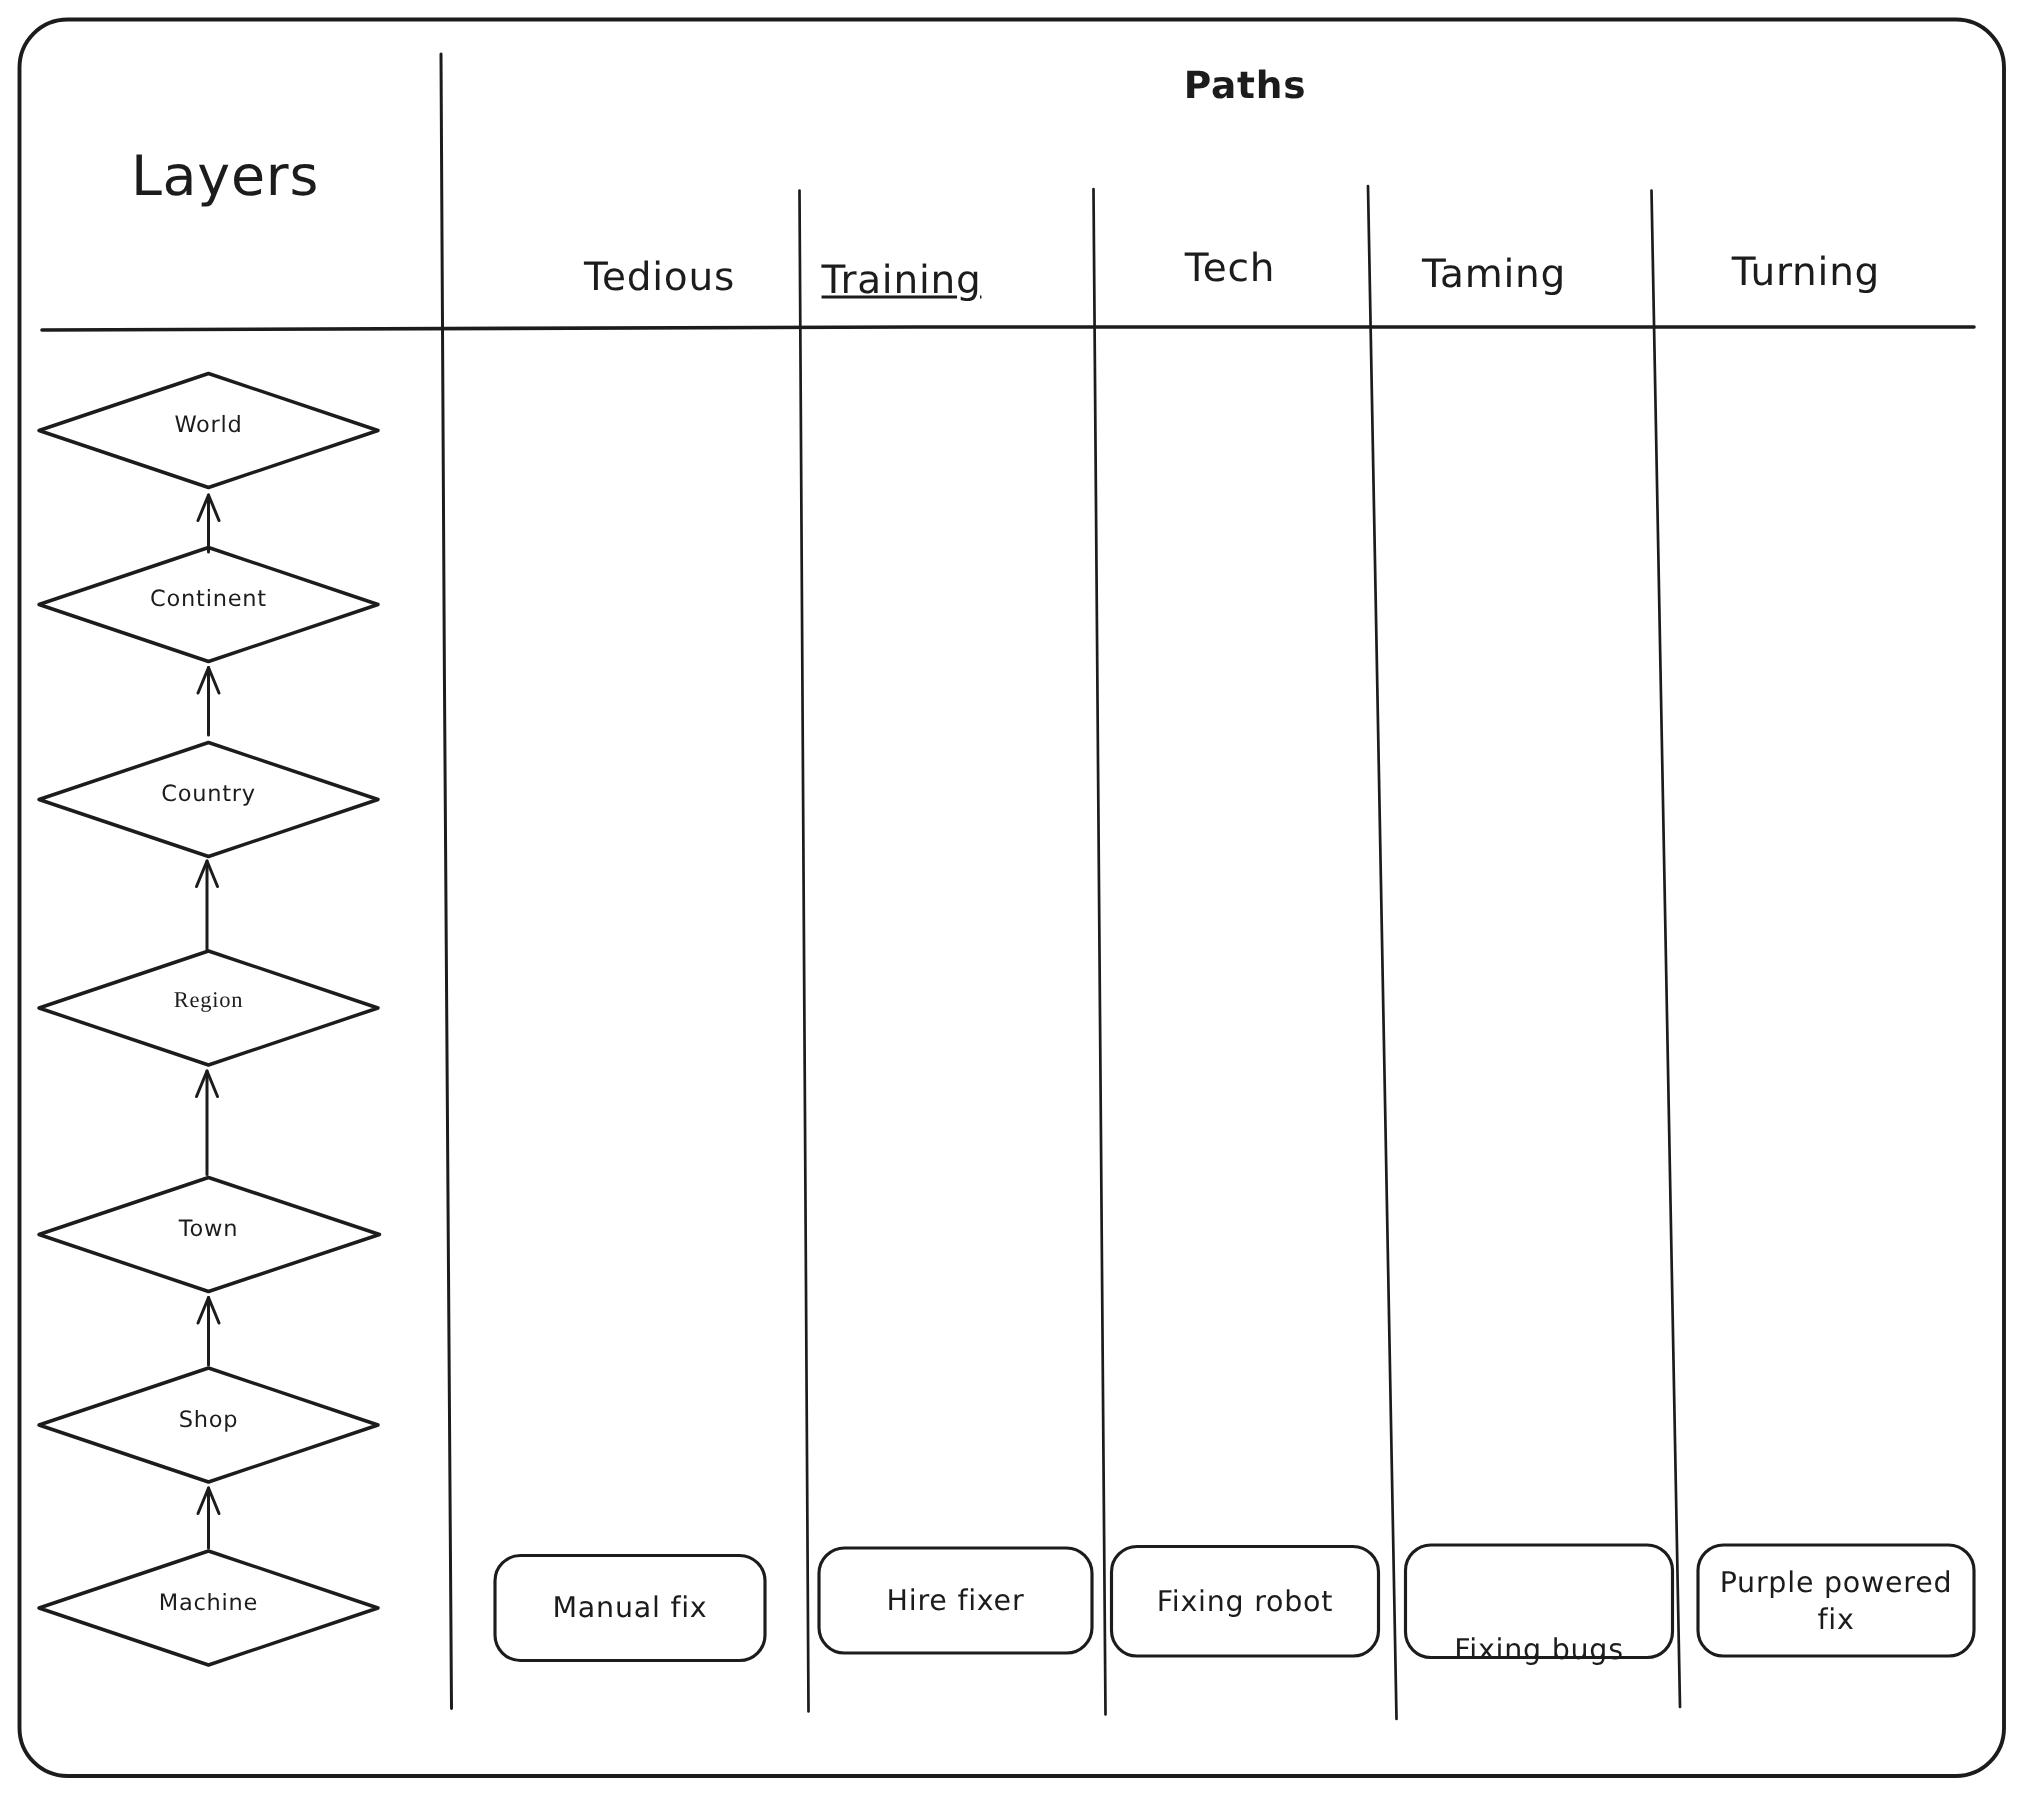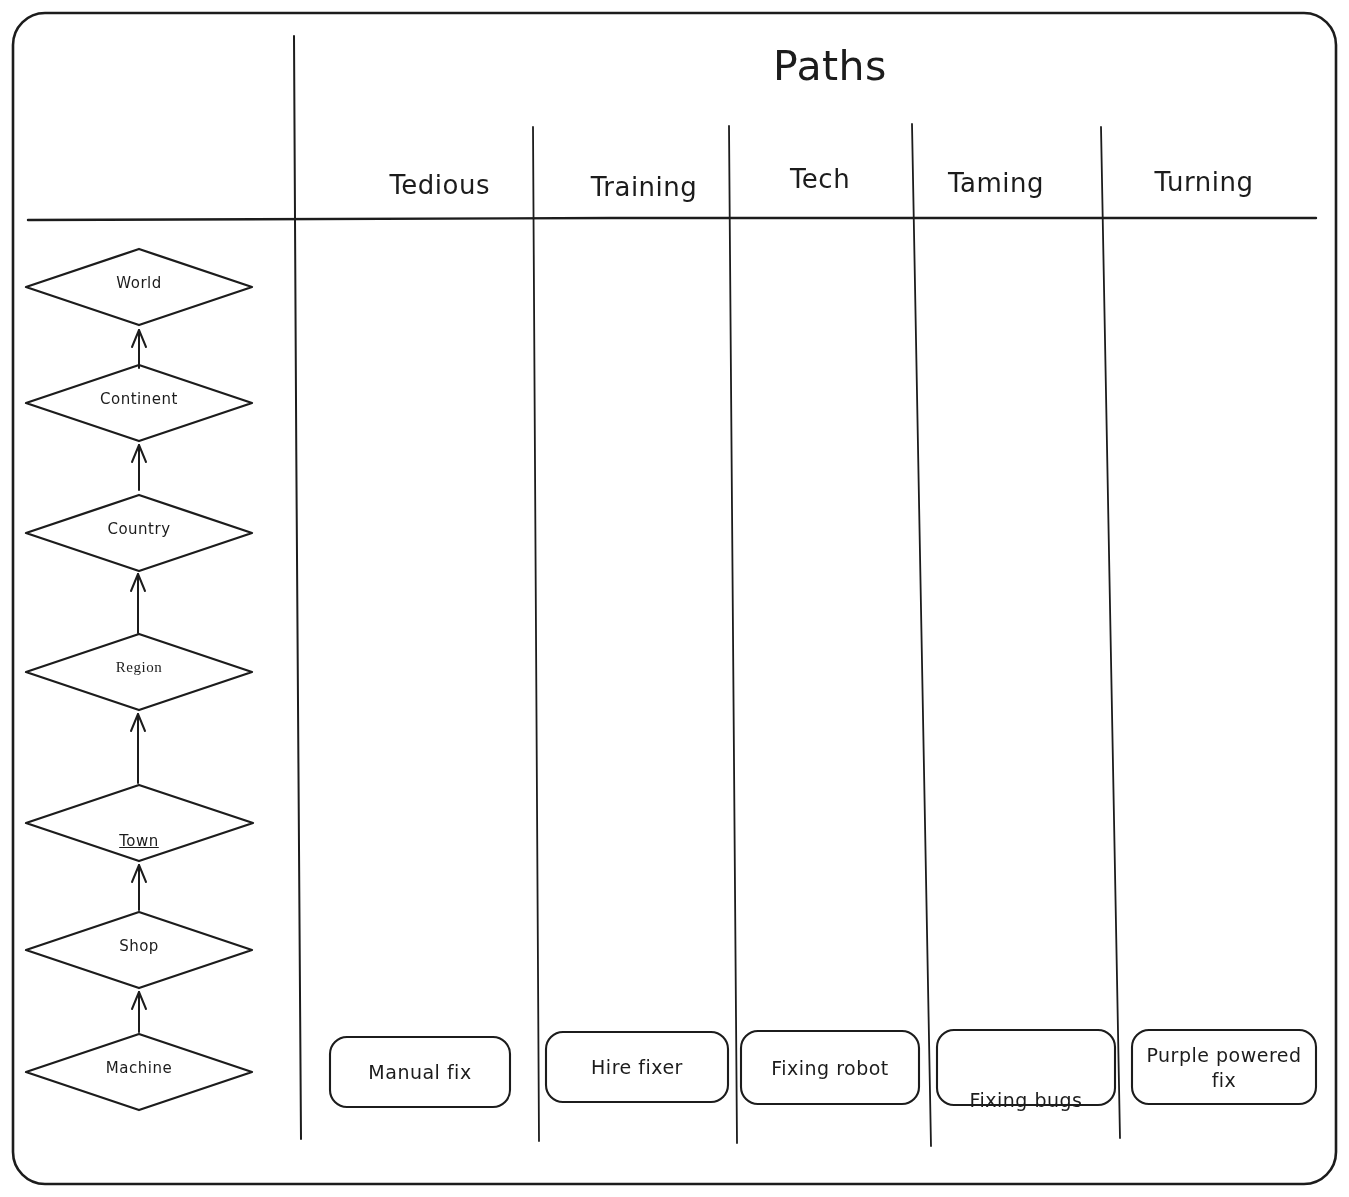--- a/index.html
+++ b/index.html
@@ -14,33 +14,33 @@
   }
   .canvas svg { position: absolute; left: 0; top: 0; }
   .lbl {
     position: absolute;
     text-align: center;
     white-space: nowrap;
     letter-spacing: 0.5px;
     user-select: none;
   }
   .title-layers  { left: 52px;  top: 96px;  width: 196px; font-size: 37px; }
-  .title-paths   { left: 745px; top: 42px;  width: 170px; font-size: 41px; }
+  .title-paths   { left: 745px; top: 42px;  width: 170px; font-size: 25px; font-weight: bold; }
   .col-label     { font-size: 26px; }
   .col-tedious   { left: 358px;  top: 170px; width: 132px; text-align: right; }
-  .col-training  { left: 578px;  top: 172px; width: 132px; }
+  .col-training  { left: 535px;  top: 172px; width: 132px; text-decoration: underline; }
   .col-tech      { left: 758px;  top: 164px; width: 124px; }
   .col-taming    { left: 930px;  top: 168px; width: 132px; }
   .col-turning   { left: 1138px; top: 167px; width: 132px; }
   .diamond-label { left: 59px; width: 160px; font-size: 15px; }
   .d-world     { top: 274px; }
   .d-continent { top: 390px; }
   .d-country   { top: 520px; }
   .d-region    { top: 659px; font-family: Liberation Serif, serif; }
-  .d-town      { top: 832px; text-decoration: underline; }
+  .d-town      { top: 810px; }
   .d-shop      { top: 937px; }
   .d-machine   { top: 1059px; }
   .box-label   { font-size: 19px; white-space: normal; line-height: 1.3; }
   .b-1 { left: 335px;  top: 1060px; width: 170px; }
   .b-2 { left: 551px;  top: 1055px; width: 172px; }
   .b-3 { left: 746px;  top: 1056px; width: 168px; }
   .b-4 { left: 942px;  top: 1056px; width: 168px; margin-top: 32px; }
   .b-5 { left: 1140px; top: 1043px; width: 168px; }
 </style>
 </head>
@@ -94,20 +94,21 @@
         <polyline points="132,1009 139,992 146,1009"></polyline>
     </g>
 
     <rect x="330" y="1037" width="180" height="70" rx="17" stroke-width="2.1"></rect>
     <rect x="546" y="1032" width="182" height="70" rx="17" stroke-width="2.1"></rect>
     <rect x="741" y="1031" width="178" height="73" rx="17" stroke-width="2.1"></rect>
     <rect x="937" y="1030" width="178" height="75" rx="17" stroke-width="2.1"></rect>
     <rect x="1132" y="1030" width="184" height="74" rx="17" stroke-width="2.1"></rect>
   </svg>
 
+  <div class="lbl title-layers">Layers</div>
   <div class="lbl title-paths">Paths</div>
 
   <div class="lbl col-label col-tedious">Tedious</div>
   <div class="lbl col-label col-training">Training</div>
   <div class="lbl col-label col-tech">Tech</div>
   <div class="lbl col-label col-taming">Taming</div>
   <div class="lbl col-label col-turning">Turning</div>
 
   <div class="lbl diamond-label d-world">World</div>
   <div class="lbl diamond-label d-continent">Continent</div>

